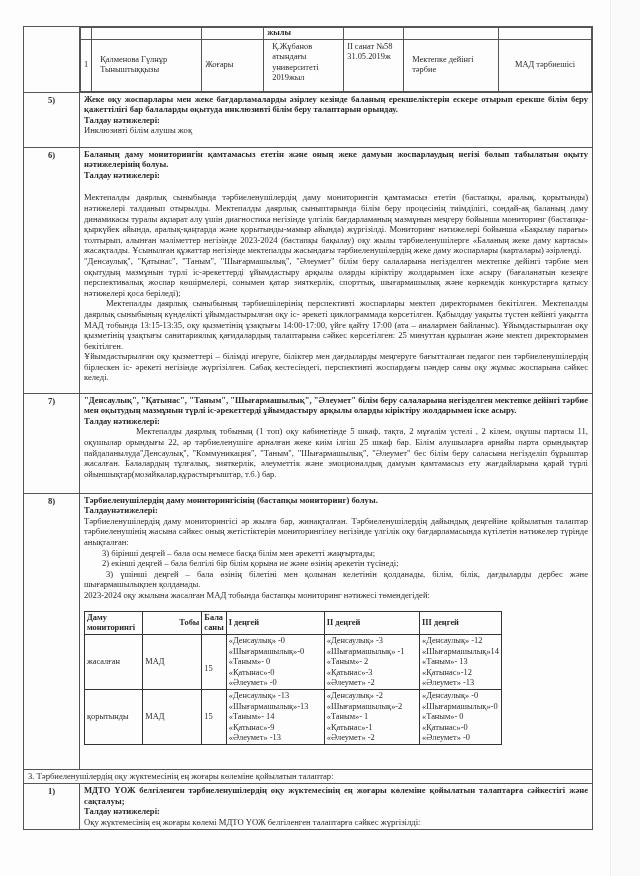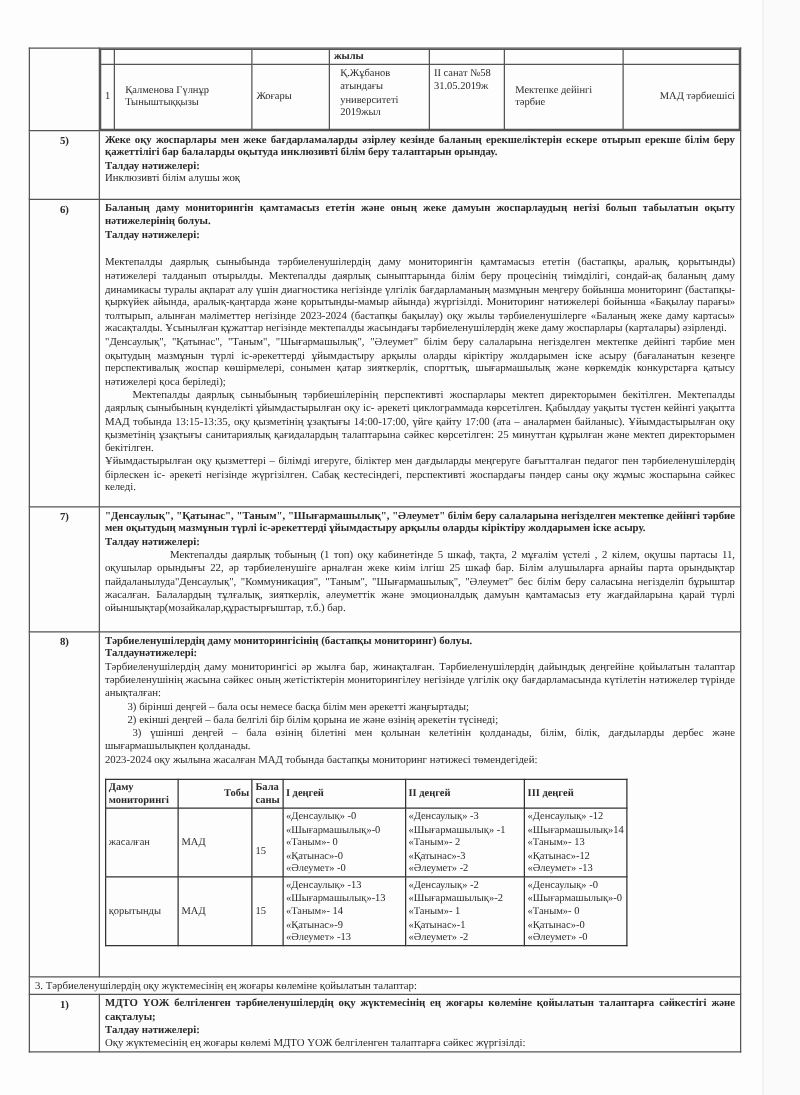--- a/index.html
+++ b/index.html
@@ -13,21 +13,21 @@
   }
   .page {
     position: absolute; left: 0; top: 0; width: 640px; height: 876px;
     background: #fdfdfd;
   }
   .right-margin {
     position: absolute; left: 610px; top: 0; width: 30px; height: 876px;
     background: #fafafa; border-left: 1px solid #eeeeee;
   }
   .main-table {
-    position: absolute; left: 23px; top: 38px; width: 570px;
+    position: absolute; left: 23px; top: 26px; width: 570px;
     border-collapse: collapse;
   }
   .main-table td { border: 1px solid #555; vertical-align: top; }
   .num-col { width: 56px; text-align: center; font-weight: bold; padding-top: 2px; }
   .content { padding: 1px 4px 2px 4px; text-align: justify; }
   .bold { font-weight: bold; }
   .indent { text-indent: 22px; }
   .indent-big { text-indent: 52px; }
   .pl { padding-left: 18px; }
 
@@ -69,21 +69,21 @@
             <td style="width:95px;"></td>
             <td></td>
           </tr>
           <tr style="height:52px;">
             <td>1</td>
             <td style="padding-left:8px;">Қалменова Гүлнұр Тыныштыққызы</td>
             <td>Жоғары</td>
             <td style="vertical-align:top; padding-left:8px;">Қ.Жұбанов атындағы университеті 2019жыл</td>
             <td style="vertical-align:top;">II санат №58 31.05.2019ж</td>
             <td style="padding-left:8px;">Мектепке дейінгі тәрбие</td>
-            <td style="text-align:right;">МАД тәрбиешісі</td>
+            <td style="text-align:center;">МАД тәрбиешісі</td>
           </tr>
         </tbody>
             </table>
       </td>
     </tr>
 
     <tr>
       <td class="num-col">5)</td>
       <td class="content" style="height:55px;">
         <div class="bold">Жеке оқу жоспарлары мен жеке бағдарламаларды әзірлеу кезінде баланың ерекшеліктерін ескере отырып ерекше білім беру қажеттілігі бар балаларды оқытуда инклюзивті білім беру талаптарын орындау.</div>

